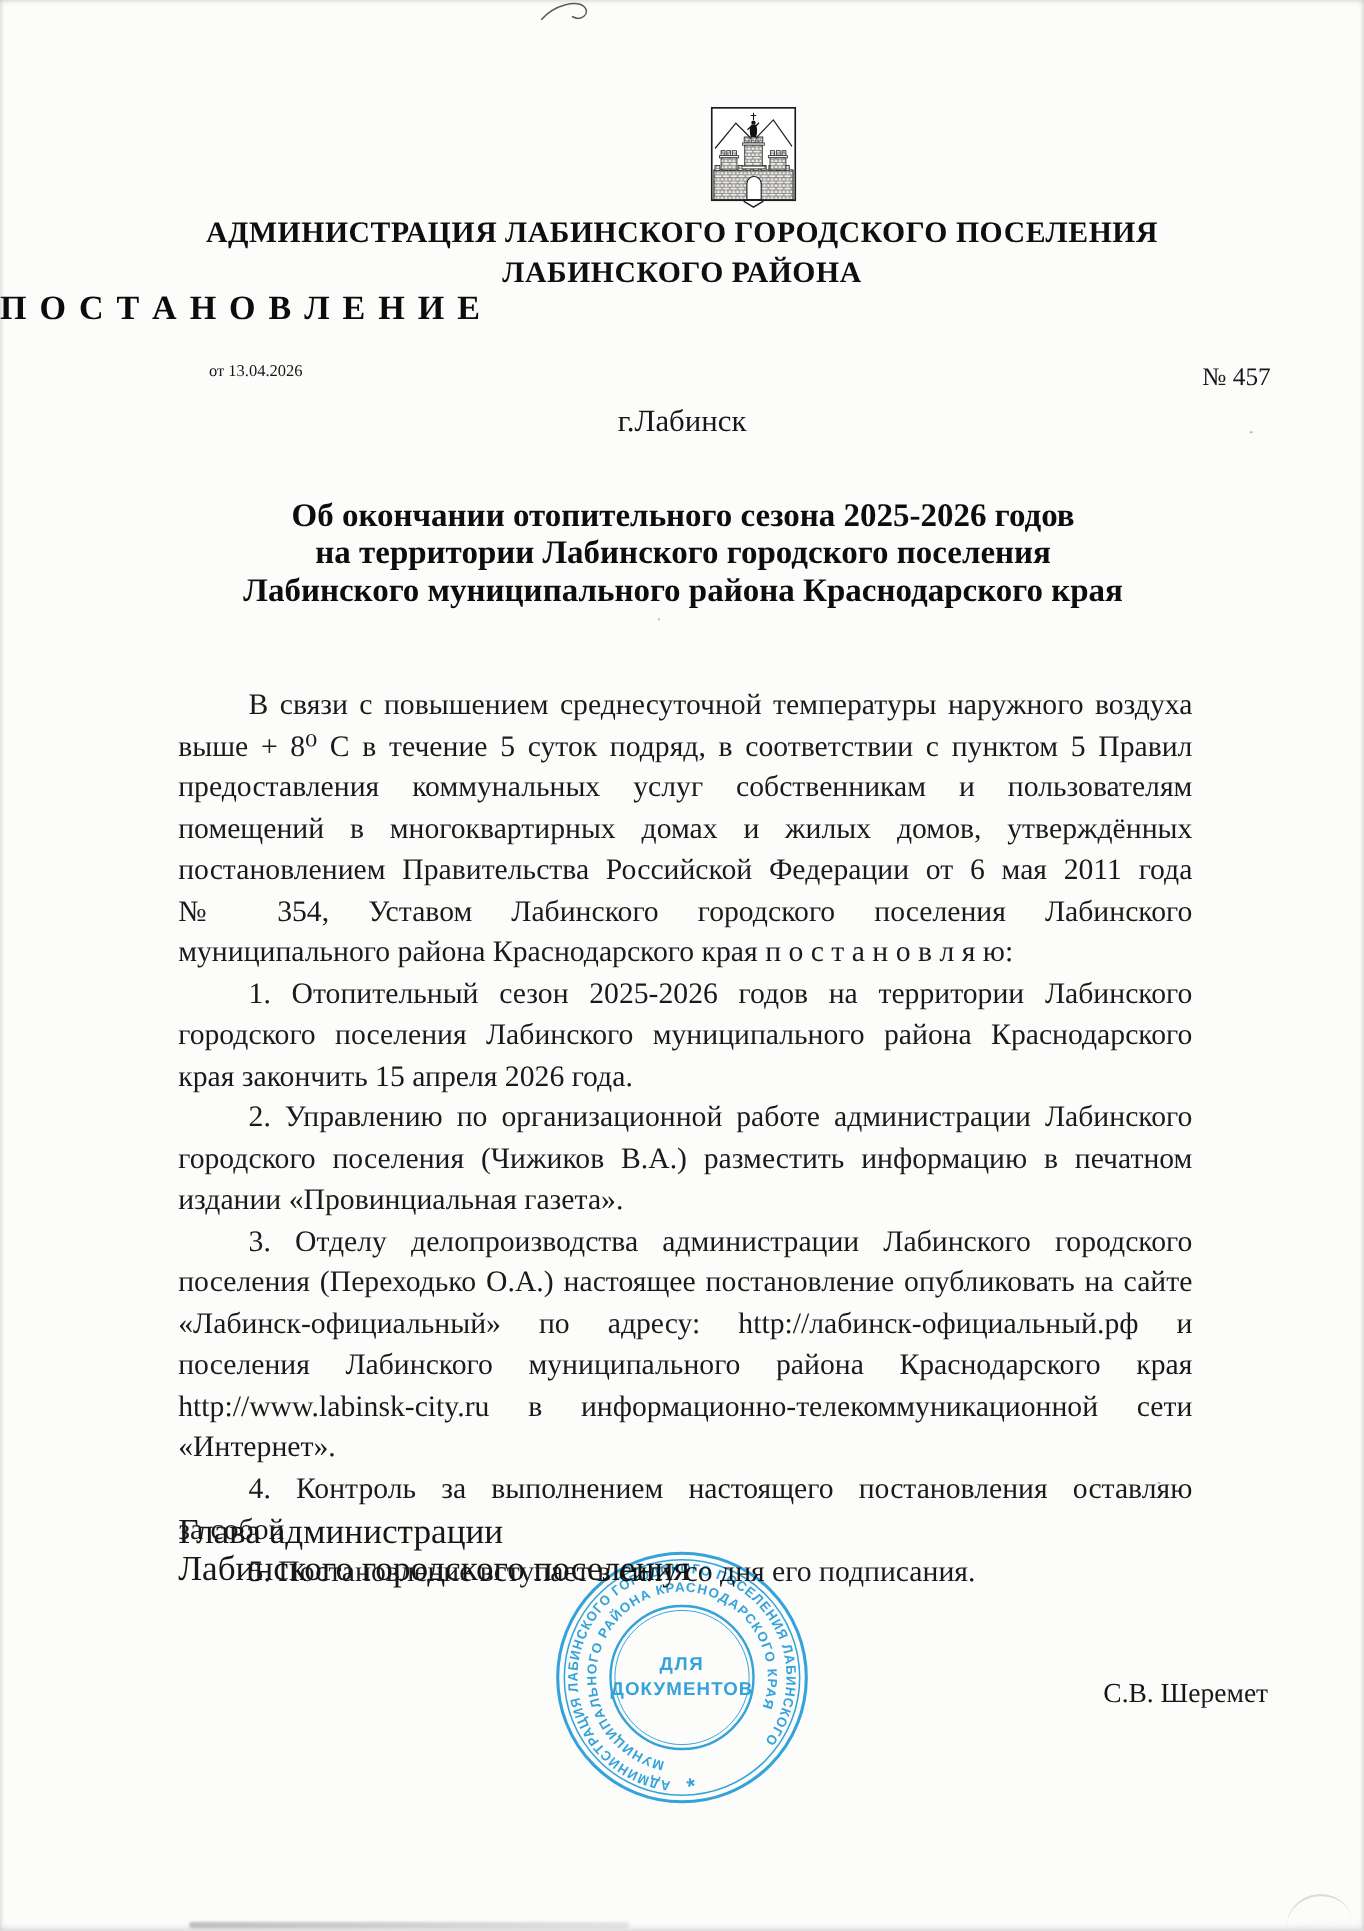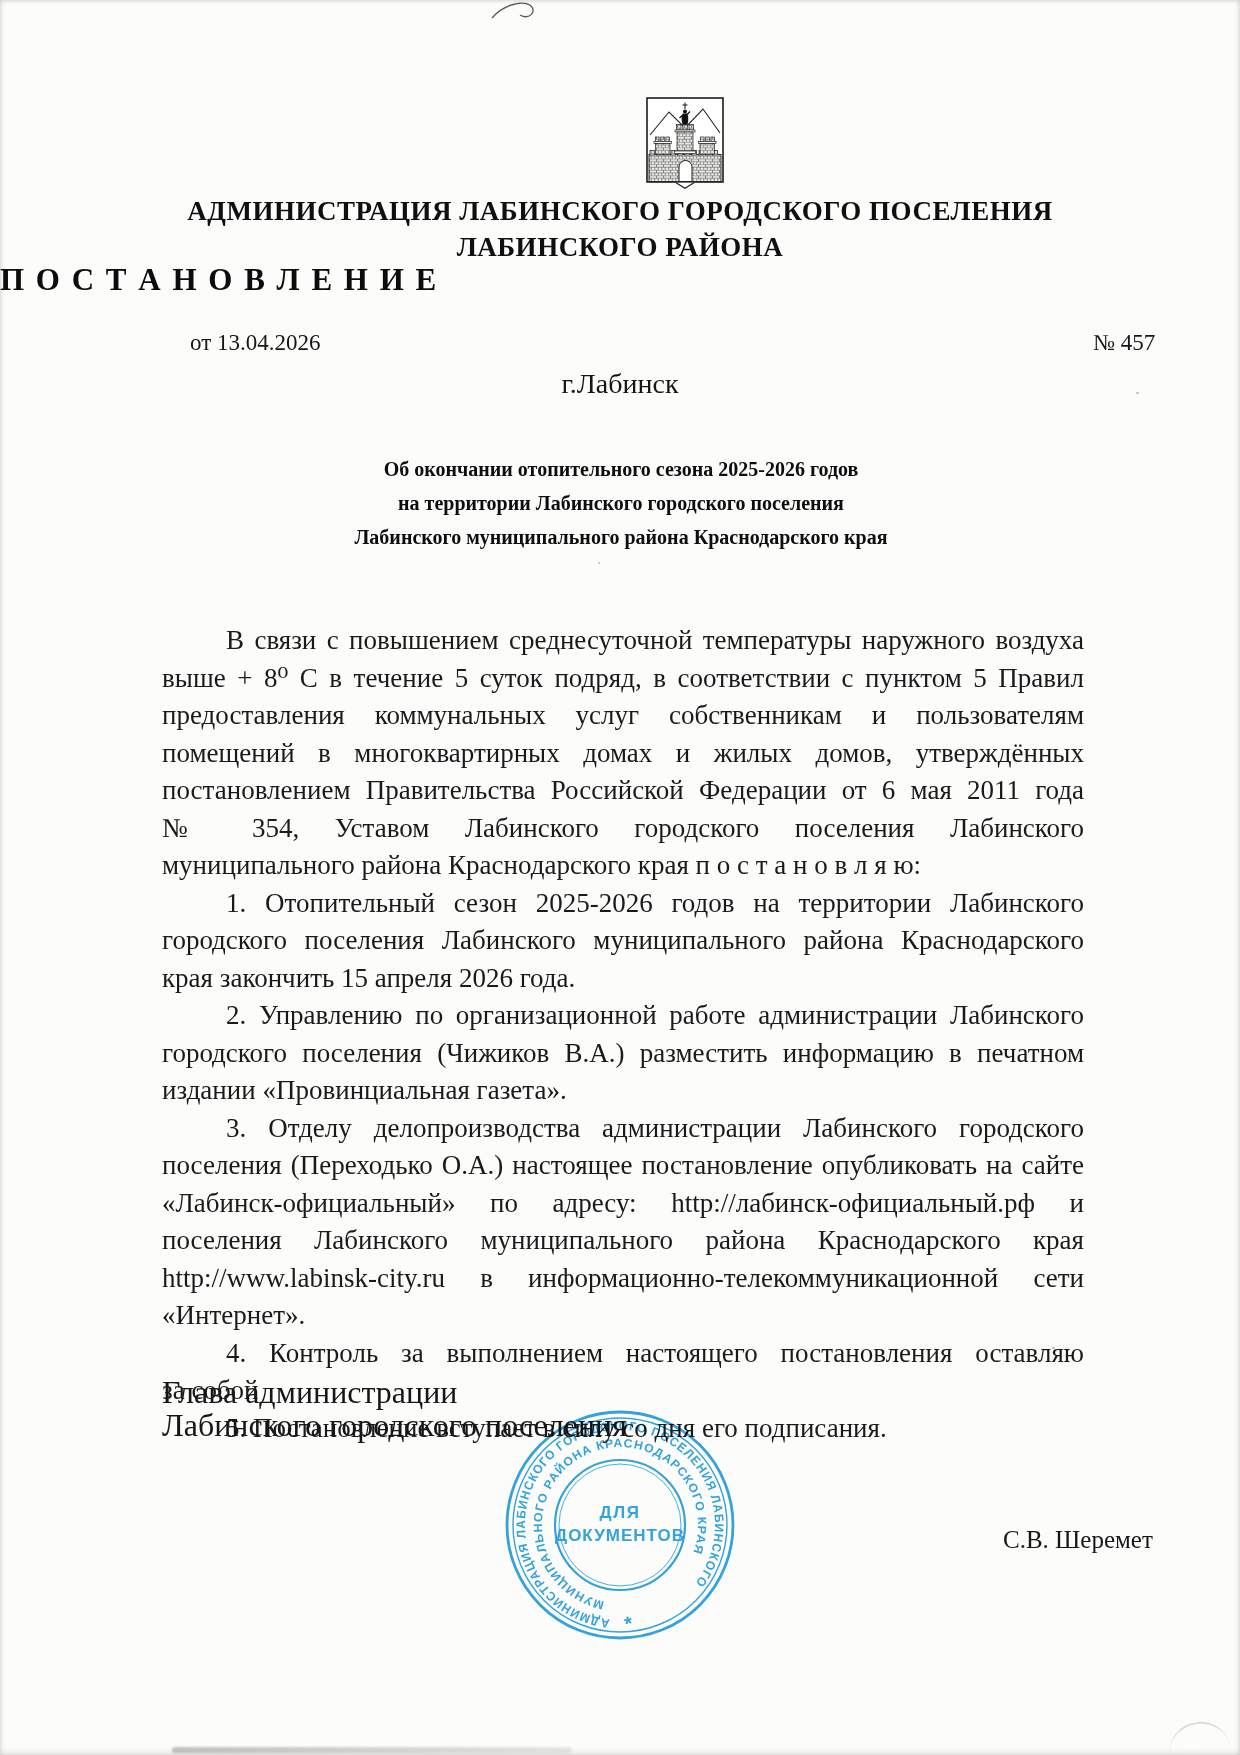--- a/index.html
+++ b/index.html
@@ -8,25 +8,25 @@
     background:#fcfcfb;overflow:hidden;color:#161616;
     font-family:"Liberation Serif","DejaVu Serif",serif;
     box-shadow:inset 0 2px 4px rgba(0,0,0,.07), inset -2px 0 4px rgba(0,0,0,.05), inset 0 -3px 6px rgba(0,0,0,.09), inset 2px 0 4px rgba(0,0,0,.04);
   }
   .abs{position:absolute;}
   
   .org-line{left:0;right:0;text-align:center;font-weight:700;color:#0f0f0f;font-size:27px;letter-spacing:.5px;}
   .org1{top:196px;}
   .org2{top:232px;}
   .doctype{top:262px;left:0;right:0;text-align:left;font-weight:700;font-size:31px;letter-spacing:2px;color:#0c0c0c;}
-  .dateline{top:330px;left:190px;font-size:23px;}
+  .dateline{top:330px;left:190px;font-size:15px;}
   .numline{top:330px;left:1093px;font-size:23px;}
   .place{top:368px;left:0;right:0;text-align:center;font-size:28px;}
   
-  .title{top:452px;left:160px;width:922px;text-align:center;font-weight:700;font-size:20px;line-height:34px;color:#0d0d0d;}
+  .title{top:452px;left:160px;width:922px;text-align:center;font-weight:700;font-size:30px;line-height:34px;color:#0d0d0d;}
   
   .docbody{top:622px;left:162px;width:922px;font-size:27px;line-height:37.5px;color:#1a1a1a;}
   .bline{text-align:justify;text-align-last:justify;white-space:normal;}
   .bline.last{text-align-last:left;}
   .bline.indent{text-indent:64px;}
   
   .sig-left{top:1376px;left:162px;font-size:32px;line-height:33px;}
   .sig-right{top:1526px;left:1003px;font-size:25px;}
   
   .stamp{left:500px;top:1405px;width:240px;height:240px;mix-blend-mode:multiply;opacity:.95;}

